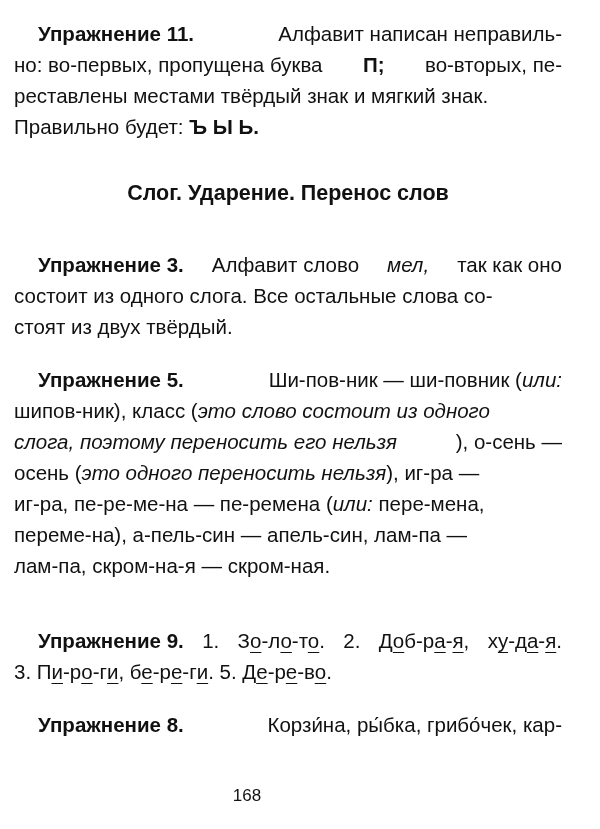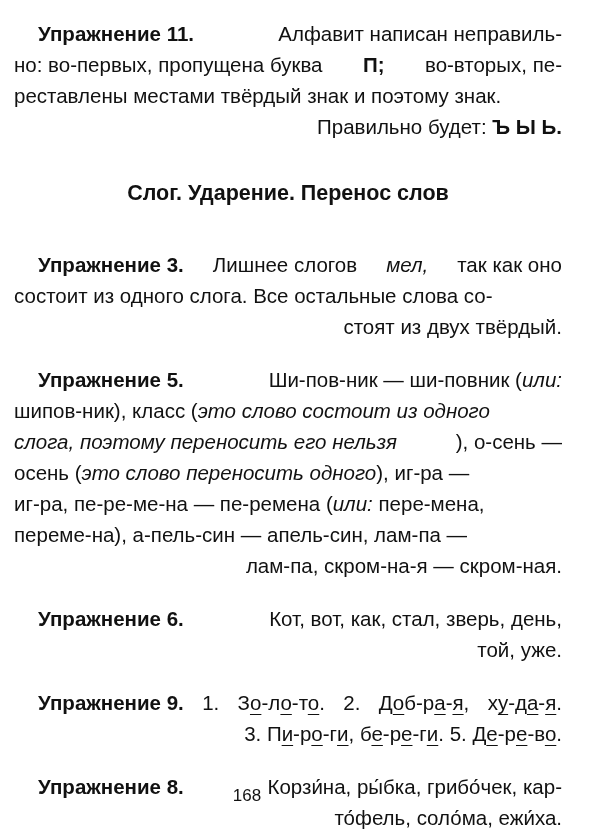--- a/index.html
+++ b/index.html
@@ -1,21 +1,21 @@
 <!DOCTYPE html>
 <html><head>
 <meta charset="utf-8">
 <style>
   html, body { margin: 0; padding: 0; background: #ffffff; }
   body { width: 600px; height: 829px; position: relative; overflow: hidden;
          font-family: "Liberation Sans", "DejaVu Sans", sans-serif; color: #111; }
   .page { position: absolute; left: 14px; top: 18px; width: 548px; }
   .line { font-size: 20.5px; line-height: 31px; white-space: nowrap; height: 31px;
           display: flex; justify-content: space-between; }
-  .line.last { justify-content: flex-end; }
+  .line.last { justify-content: flex-start; }
   .line.last > span + span { margin-left: 0; }
   .indent { padding-left: 24px; }
   .b { font-weight: bold; }
   .i { font-style: italic; }
   .ul { text-decoration: underline; text-underline-offset: 4px; text-decoration-thickness: 1.2px; }
   .heading { font-size: 21.5px; font-weight: bold; text-align: center; line-height: 31px;
              margin-top: 36px; margin-bottom: 40px; }
   .gap { height: 22px; }
   .pagenum { position: absolute; left: 0; width: 494px; top: 786px; text-align: center;
              font-size: 17px; }
@@ -29,33 +29,33 @@
   <div>
     <div class="line indent">
       <span class="b">Упражнение 11.</span>
       <span>Алфавит написан неправиль-</span>
     </div>
     <div class="line">
       <span>но: во-первых, пропущена буква</span>
       <span class="b">П;</span>
       <span>во-вторых, пе-</span>
     </div>
-    <div class="line">реставлены местами твёрдый знак и поэтому знак.</div>
+    <div class="line">реставлены местами твёрдый знак и мягкий знак.</div>
     <div class="line last">
       <span class="seg">Правильно будет: </span>
       <span class="b">Ъ Ы Ь.</span>
     </div>
   </div>
 
   <div class="heading">Слог. Ударение. Перенос слов</div>
 
   <div>
     <div class="line indent">
       <span class="b">Упражнение 3.</span>
-      <span>Лишнее слогов</span>
+      <span>Алфавит слово</span>
       <span class="i">мел,</span>
       <span>так как оно</span>
     </div>
     <div class="line">состоит из одного слога. Все остальные слова со-</div>
     <div class="line last">стоят из двух твёрдый.</div>
   </div>
 
   <div class="gap"></div>
 
   <div>
@@ -64,38 +64,31 @@
       <span>Ши-пов-ник — ши-повник (<span class="i">или:</span></span>
     </div>
     <div class="line">
       <span>шипов-ник), класс (<span class="i">это слово состоит из одного</span></span>
     </div>
     <div class="line">
       <span class="i">слога, поэтому переносить его нельзя</span>
       <span>), о-сень —</span>
     </div>
     <div class="line">
-      <span>осень (<span class="i">это слово переносить одного</span>), иг-ра —</span>
+      <span>осень (<span class="i">это одного переносить нельзя</span>), иг-ра —</span>
     </div>
     <div class="line">
       <span>иг-ра, пе-ре-ме-на — пе-ремена (<span class="i">или:</span> пере-мена,</span>
     </div>
     <div class="line">переме-на), а-пель-син — апель-син, лам-па —</div>
     <div class="line last">лам-па, скром-на-я — скром-ная.</div>
   </div>
 
   <div class="gap"></div>
 
-  <div>
-    <div class="line indent">
-      <span class="b">Упражнение 6.</span>
-      <span>Кот, вот, как, стал, зверь, день,</span>
-    </div>
-    <div class="line last">той, уже.</div>
-  </div>
 
   <div class="gap"></div>
 
   <div>
     <div class="line indent">
       <span class="b">Упражнение 9.</span>
       <span>1.</span>
       <span><span>З</span><span class="ul">о</span><span>-л</span><span class="ul">о</span><span>-т</span><span class="ul">о</span><span>.</span></span>
       <span>2.</span>
       <span><span>Д</span><span class="ul">о</span><span>б-р</span><span class="ul">а</span><span>-</span><span class="ul">я</span><span>,</span></span>
@@ -111,17 +104,16 @@
     </div>
   </div>
 
   <div class="gap"></div>
 
   <div>
     <div class="line indent">
       <span class="b">Упражнение 8.</span>
       <span>Корзи́на, ры́бка, грибо́чек, кар-</span>
     </div>
-    <div class="line last">то́фель, соло́ма, ежи́ха.</div>
   </div>
 </div>
 
 <div class="pagenum">168</div>
 
 </body></html>

